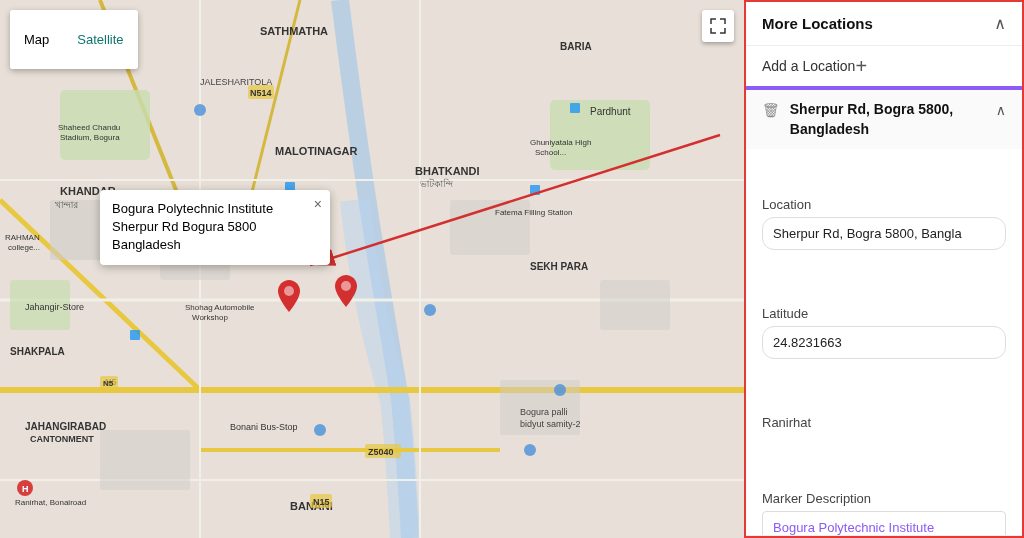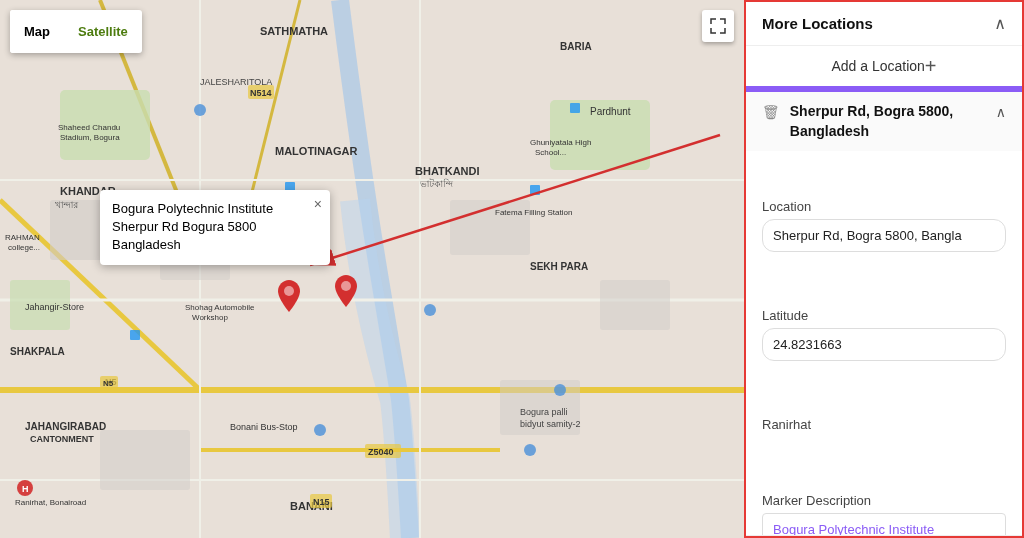--- a/index.html
+++ b/index.html
@@ -18,33 +18,33 @@
       top: 10px;
       left: 10px;
       display: flex;
       background: #fff;
       border-radius: 3px;
       box-shadow: 0 2px 6px rgba(0,0,0,0.3);
       z-index: 10;
       overflow: hidden;
     }
     .map-tab {
-      padding: 14px 14px;
+      padding: 22px 14px;
       font-size: 13px;
-      font-weight: 700;
+      font-weight: 400;
       cursor: pointer;
       border: none;
       background: transparent;
     }
     .map-tab.active {
       background: #fff;
       color: #000;
     }
     .map-tab:not(.active) {
-      color: #4d7c0f;
+      color: #0f766e;
     }
 
     .map-expand {
       position: absolute;
       top: 10px;
       right: 10px;
       width: 32px;
       height: 32px;
       background: #fff;
       border-radius: 3px;
@@ -121,24 +121,24 @@
       color: #111;
     }
     .panel-collapse {
       cursor: pointer;
       color: #555;
       font-size: 16px;
     }
 
     .add-location-row {
       display: flex;
-      justify-content: center;
+      justify-content: flex-start;
       align-items: center;
       padding: 10px 16px;
-      border-bottom: 6px solid #8b5cf6;
+      border-bottom: 4px solid #8b5cf6;
       cursor: pointer;
     }
     .add-location-label {
       font-size: 14px;
       color: #333;
     }
     .add-location-plus {
       font-size: 20px;
       color: #555;
       line-height: 1;

